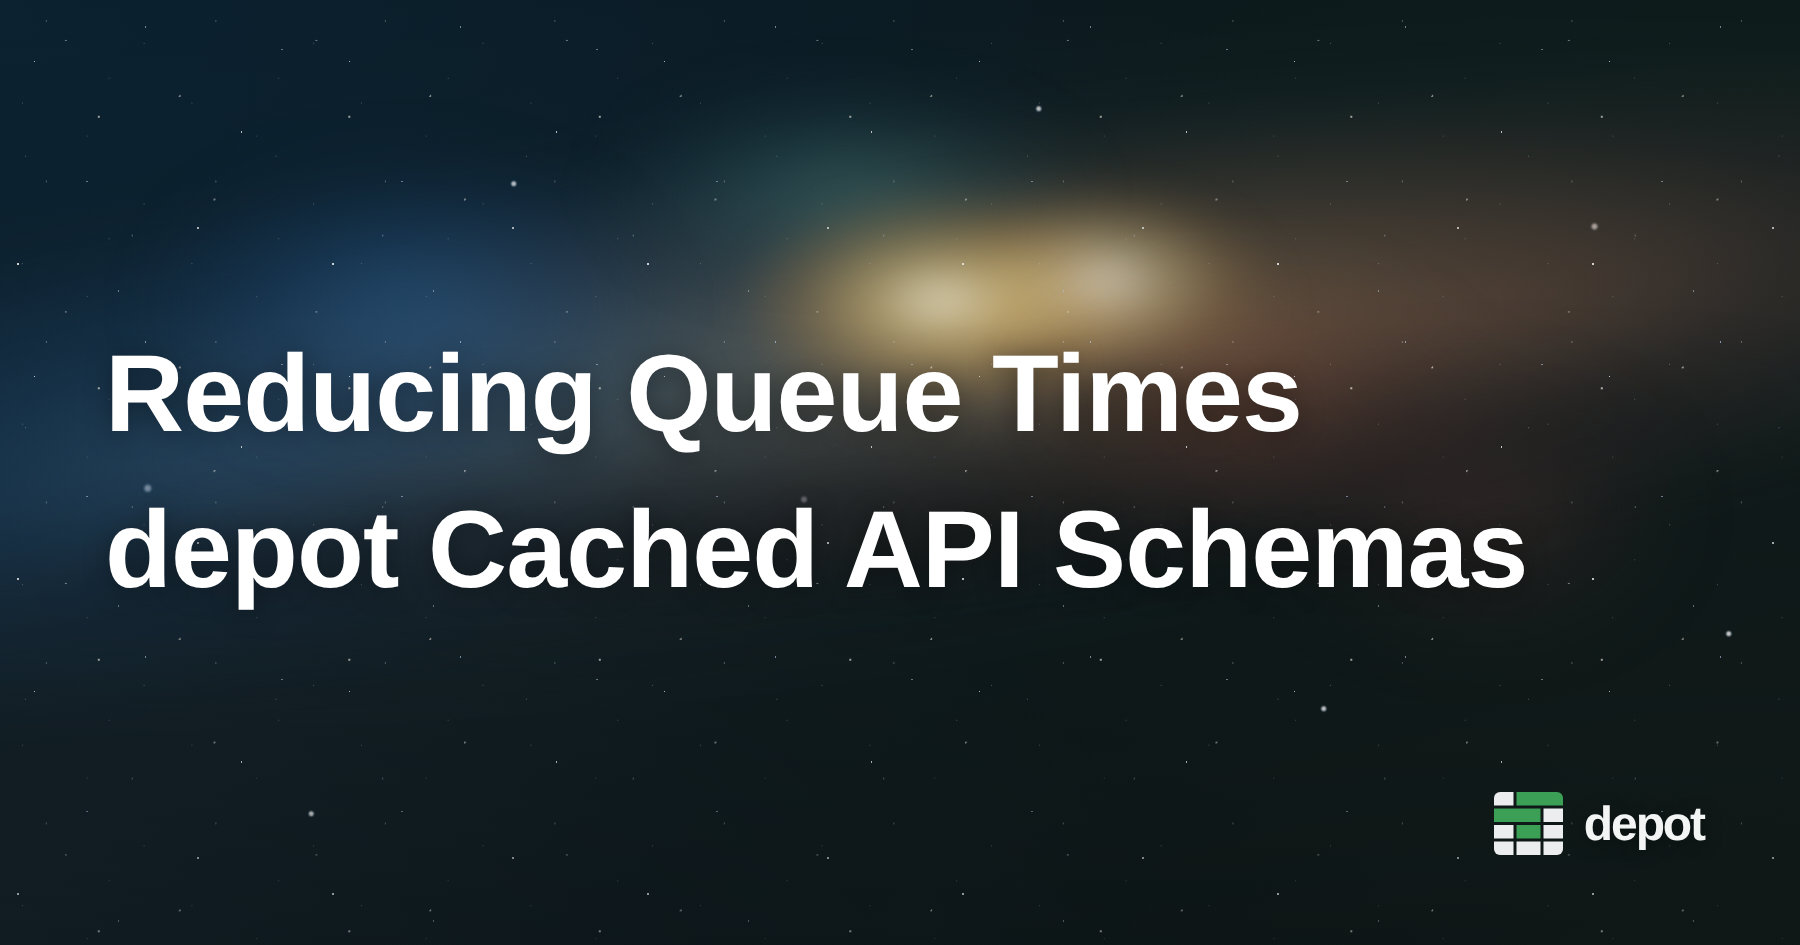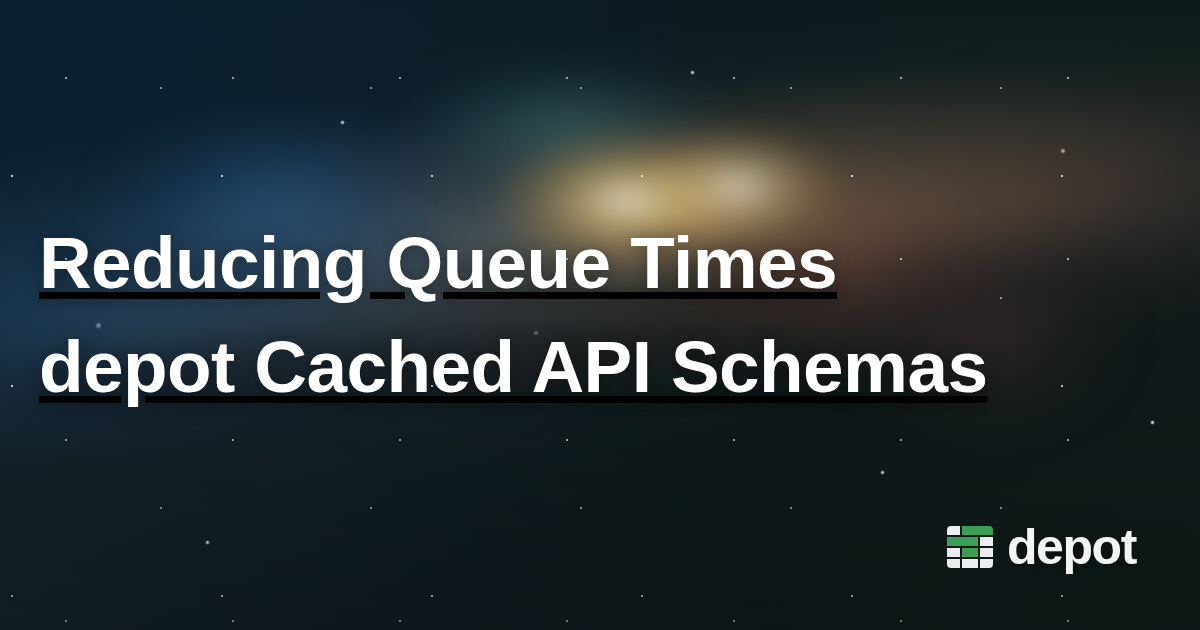--- a/index.html
+++ b/index.html
@@ -172,25 +172,24 @@
     z-index: 5;
     background:
       linear-gradient(to bottom, rgba(4,10,14,0.26) 0%, rgba(4,10,14,0.10) 34%, rgba(4,10,14,0.22) 72%, rgba(4,10,14,0.42) 100%);
   }
 
   
   .content {
     position: absolute;
     inset: 0;
     z-index: 10;
-    padding: 39px;
+    padding: 70px;
     display: flex;
     flex-direction: column;
     justify-content: center;
-    text-decoration: underline;
   }
 
   .title {
     margin: 0;
     color: #ffffff;
     font-family: "Liberation Sans", sans-serif;
     font-size: 73px;
     line-height: 104px;
     font-weight: 700;
     letter-spacing: -0.6px;
@@ -204,21 +203,21 @@
     bottom: 58px;
     z-index: 11;
     display: flex;
     align-items: center;
     gap: 14px;
   }
   .logo-mark { display: block; width: 46px; height: 46px; }
   .logo-word {
     color: #f3f4f4;
     font-family: "Liberation Sans", sans-serif;
-    font-size: 50px;
+    font-size: 32px;
     font-weight: 700;
     letter-spacing: -1.4px;
     line-height: 1;
     text-shadow: 0 2px 12px rgba(0,0,0,0.40);
     text-align: right;
   }
 </style>
 </head>
 <body>
 

